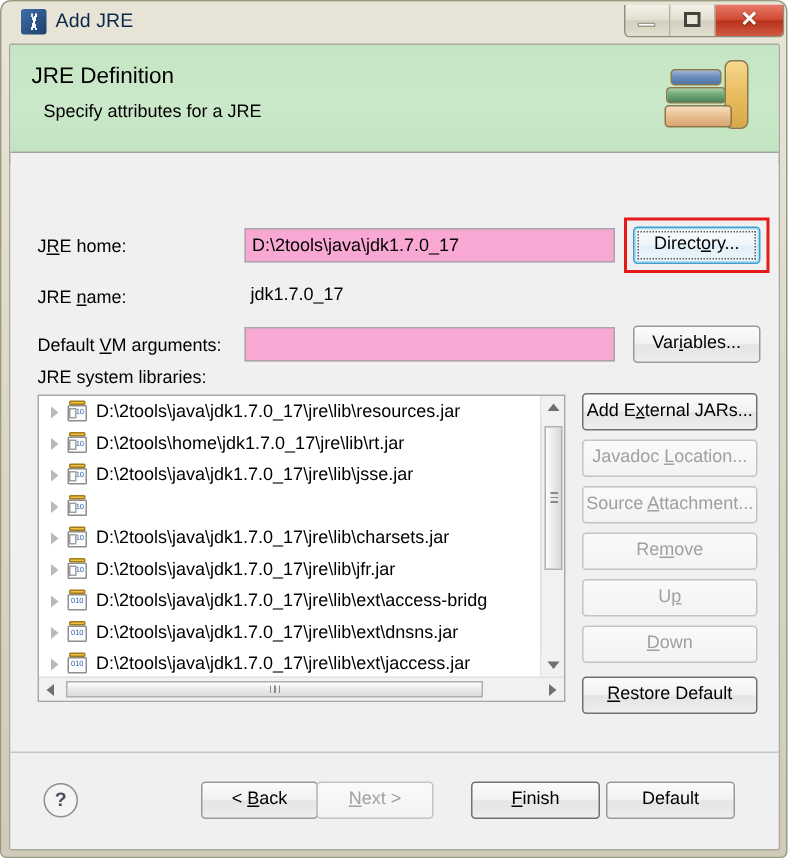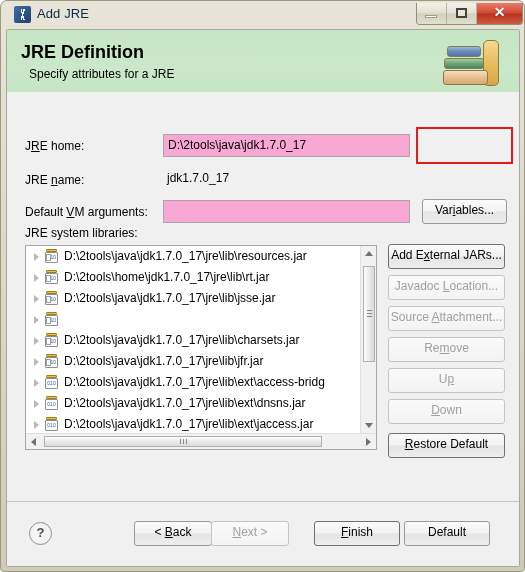--- a/index.html
+++ b/index.html
@@ -130,22 +130,22 @@
     left: 0; top: 0;
     width: 512px;
     height: 72px;
     background: linear-gradient(to bottom, #c5e5c4 0%, #cbe9ca 55%, #c2e3c1 100%);
     border-bottom: 1px solid #9aa59a;
     box-sizing: border-box;
   }
   .banner-title {
     position: absolute;
     left: 14px; top: 12px;
-    font-size: 18px;
-    font-weight: bold;
+    font-size: 15px;
+    font-weight: normal;
     color: #000;
   }
   .banner-sub {
     position: absolute;
     left: 22px; top: 37px;
     font-size: 12px;
     color: #000;
   }
   .books {
     position: absolute;
@@ -164,21 +164,21 @@
     background: linear-gradient(to bottom, #a6ceaa 0%, #6ea878 45%, #4d8659 100%); }
   .book.b3 { left: 0px; top: 32px; width: 45px; height: 15px;
     background: linear-gradient(to bottom, #f6ddc0 0%, #e9c194 45%, #d9a672 100%); }
   .book.b4 { left: 40px; top: 2px; width: 16px; height: 46px;
     background: linear-gradient(to bottom, #f7d88d 0%, #e9bf63 45%, #d8a846 100%);
     border-radius: 5px; }
 
   
   .content {
     position: absolute;
-    left: 0; top: 62px;
+    left: 0; top: 80px;
     width: 512px;
     height: 391px;
     background: #f0f0f0;
   }
 
   .row-label {
     position: absolute;
     font-size: 12px;
     color: #000;
     white-space: nowrap;
@@ -462,20 +462,21 @@
         <span class="book b3"></span>
         <span class="book b2"></span>
         <span class="book b1"></span>
       </div>
     </div>
 
     <div class="content">
 
       <div class="row-label" style="left:18px; top:47px;">J<span class="underline">R</span>E home:</div>
       <div class="textfield" style="left:156px; top:42px; width:247px; height:23px;">D:\2tools\java\jdk1.7.0_17</div>
+      <div class="btn focus" style="left:415px; top:41px; width:85px; height:25px;">Direct<span class="underline">o</span>ry...</div>
       <div class="redbox" style="left:409px; top:35px; width:97px; height:37px;"></div>
 
       <div class="row-label" style="left:18px; top:81px;">JRE <span class="underline">n</span>ame:</div>
       <div class="textfield flat" style="left:156px; top:76px; width:247px; height:23px;">jdk1.7.0_17</div>
 
       <div class="row-label" style="left:18px; top:113px;">Default <span class="underline">V</span>M arguments:</div>
       <div class="textfield" style="left:156px; top:108px; width:247px; height:23px;"></div>
       <div class="btn" style="left:415px; top:107px; width:85px; height:25px;">Var<span class="underline">i</span>ables...</div>
 
       <div class="row-label" style="left:18px; top:134px;">JRE system libraries:</div>

